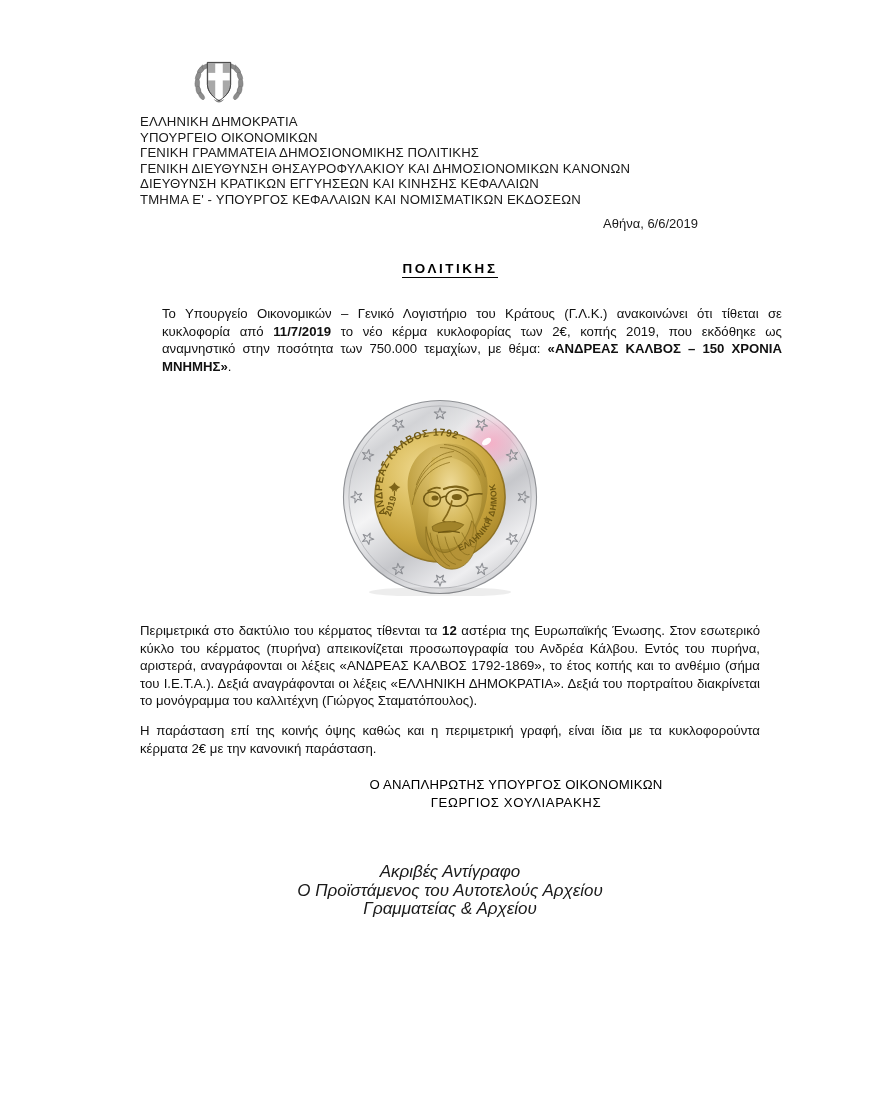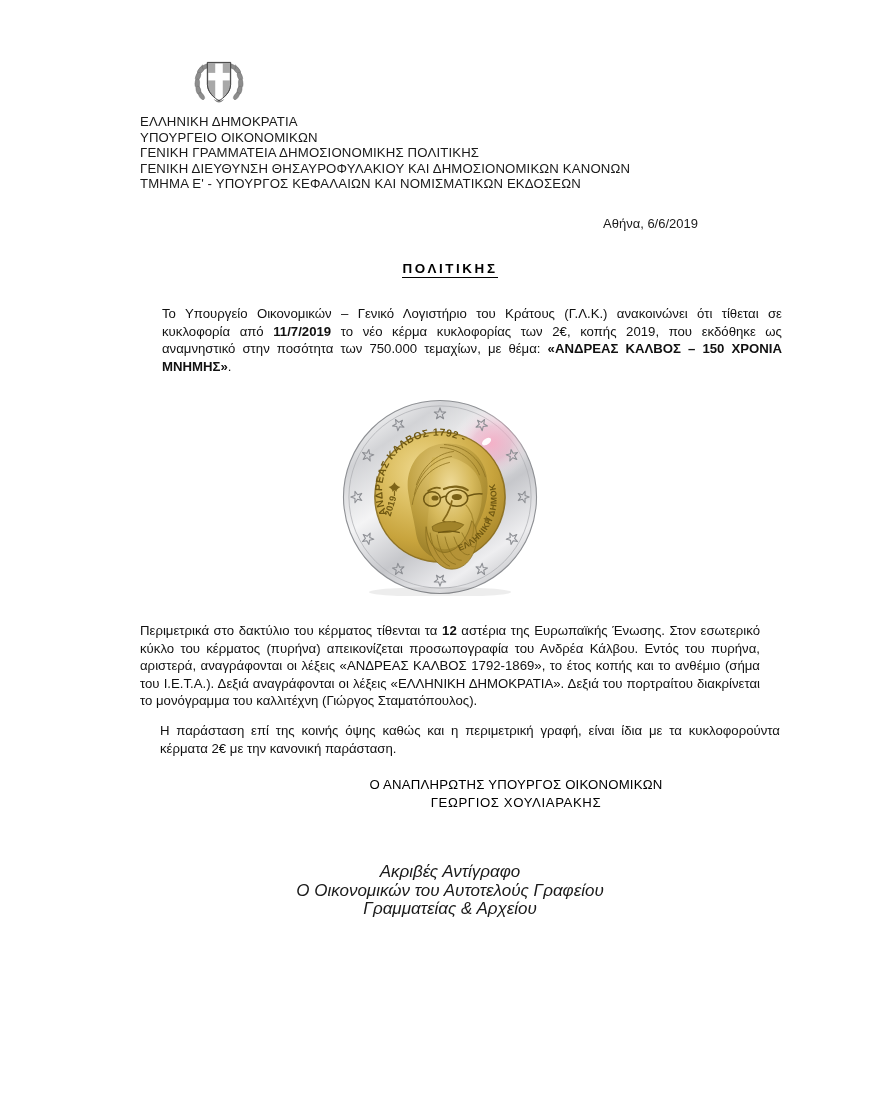--- a/index.html
+++ b/index.html
@@ -85,21 +85,21 @@
     width: 620px;
     font-size: 13.2px;
     line-height: 17.6px;
     text-align: justify;
     text-justify: inter-word;
     color: #111;
   }
   .para b { font-weight: bold; }
   #para-intro { top: 305px; margin-left: 22px; }
   #para-desc  { top: 622px; }
-  #para-common{ top: 722px; margin-left: 20px; }
+  #para-common{ top: 722px; }
 
   
   .coin-area {
     position: absolute;
     left: 0;
     top: 398px;
     width: 880px;
     height: 200px;
   }
   .coin {
@@ -181,20 +181,21 @@
         <rect x="31.6" y="36" width="36.8" height="13" fill="#ffffff"></rect>
         <path d="M30 18 L70 18 L70 56 C70 70, 57 80, 50 84 C43 80, 30 70, 30 56 Z" fill="none" stroke="#4c4c4c" stroke-width="1.6"></path>
       </svg>
     </div>
 
     <div class="org-lines">
       <div>ΕΛΛΗΝΙΚΗ ΔΗΜΟΚΡΑΤΙΑ</div>
       <div>ΥΠΟΥΡΓΕΙΟ ΟΙΚΟΝΟΜΙΚΩΝ</div>
       <div>ΓΕΝΙΚΗ ΓΡΑΜΜΑΤΕΙΑ ΔΗΜΟΣΙΟΝΟΜΙΚΗΣ ΠΟΛΙΤΙΚΗΣ</div>
       <div>ΓΕΝΙΚΗ ΔΙΕΥΘΥΝΣΗ ΘΗΣΑΥΡΟΦΥΛΑΚΙΟΥ ΚΑΙ ΔΗΜΟΣΙΟΝΟΜΙΚΩΝ ΚΑΝΟΝΩΝ</div>
+      <div>ΔΙΕΥΘΥΝΣΗ ΚΡΑΤΙΚΩΝ ΕΓΓΥΗΣΕΩΝ ΚΑΙ ΚΙΝΗΣΗΣ ΚΕΦΑΛΑΙΩΝ</div>
       <div>ΤΜΗΜΑ Ε' - ΥΠΟΥΡΓΟΣ ΚΕΦΑΛΑΙΩΝ ΚΑΙ ΝΟΜΙΣΜΑΤΙΚΩΝ ΕΚΔΟΣΕΩΝ</div>
     </div>
   </div>
 
   <div class="date-line">Αθήνα,  6/6/2019</div>
 
   <div class="doc-title">
     <span>ΠΟΛΙΤΙΚΗΣ</span>
   </div>
 
@@ -384,17 +385,17 @@
 
   <div class="para" id="para-common">Η παράσταση επί της κοινής όψης καθώς και η περιμετρική γραφή, είναι ίδια με τα κυκλοφορούντα κέρματα 2€ με την κανονική παράσταση.</div>
 
   <div class="signature">
     <div class="role">Ο ΑΝΑΠΛΗΡΩΤΗΣ ΥΠΟΥΡΓΟΣ ΟΙΚΟΝΟΜΙΚΩΝ</div>
     <div class="name">ΓΕΩΡΓΙΟΣ   ΧΟΥΛΙΑΡΑΚΗΣ</div>
   </div>
 
   <div class="certification">
     <div>Ακριβές Αντίγραφο</div>
-    <div>Ο Οικονομικών του Αυτοτελούς Γραφείου</div>
+    <div>Ο Προϊστάμενος του Αυτοτελούς Αρχείου</div>
     <div>Γραμματείας &amp; Αρχείου</div>
   </div>
 
 </div>
 
 </body></html>

